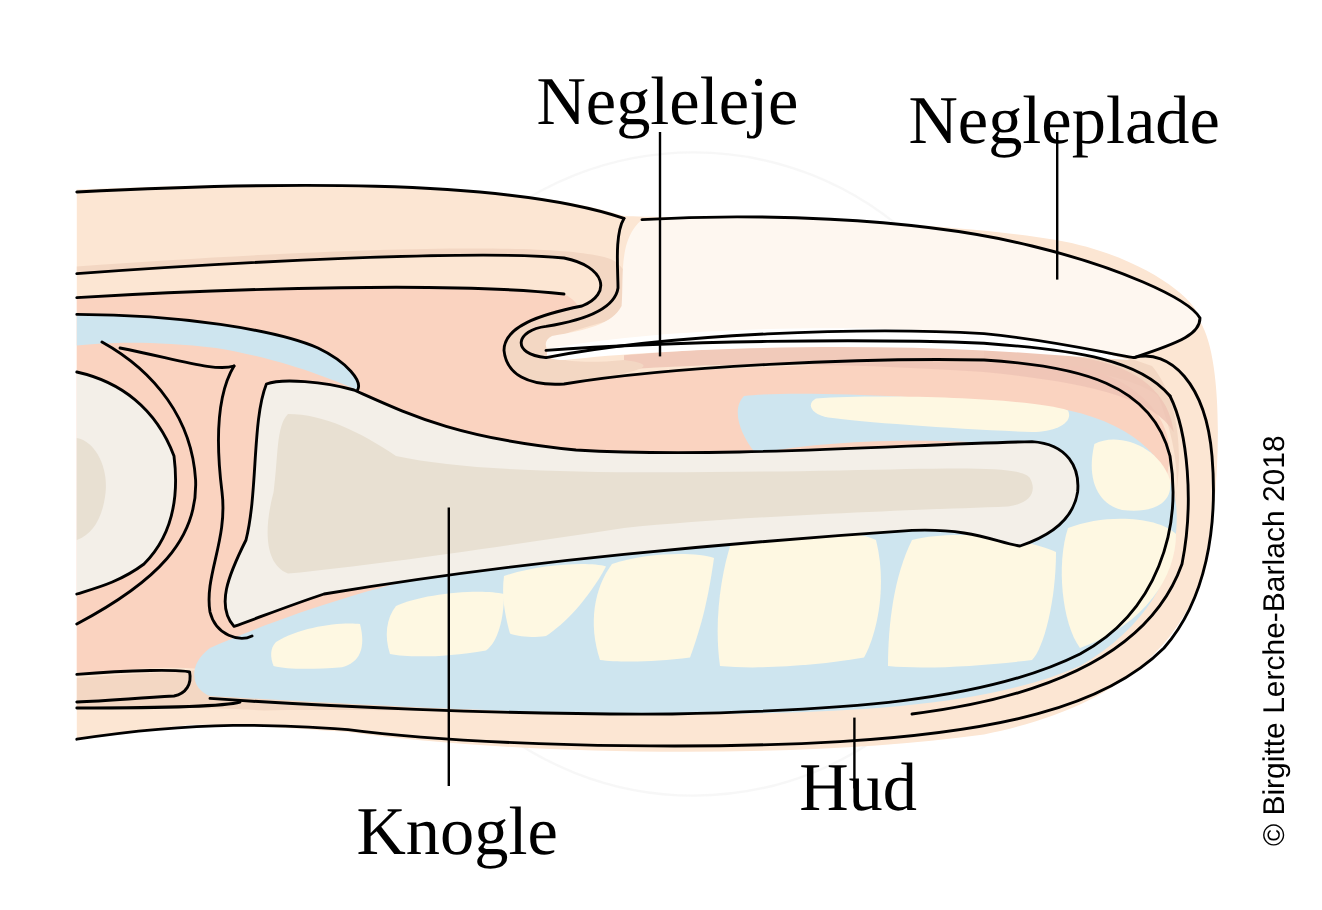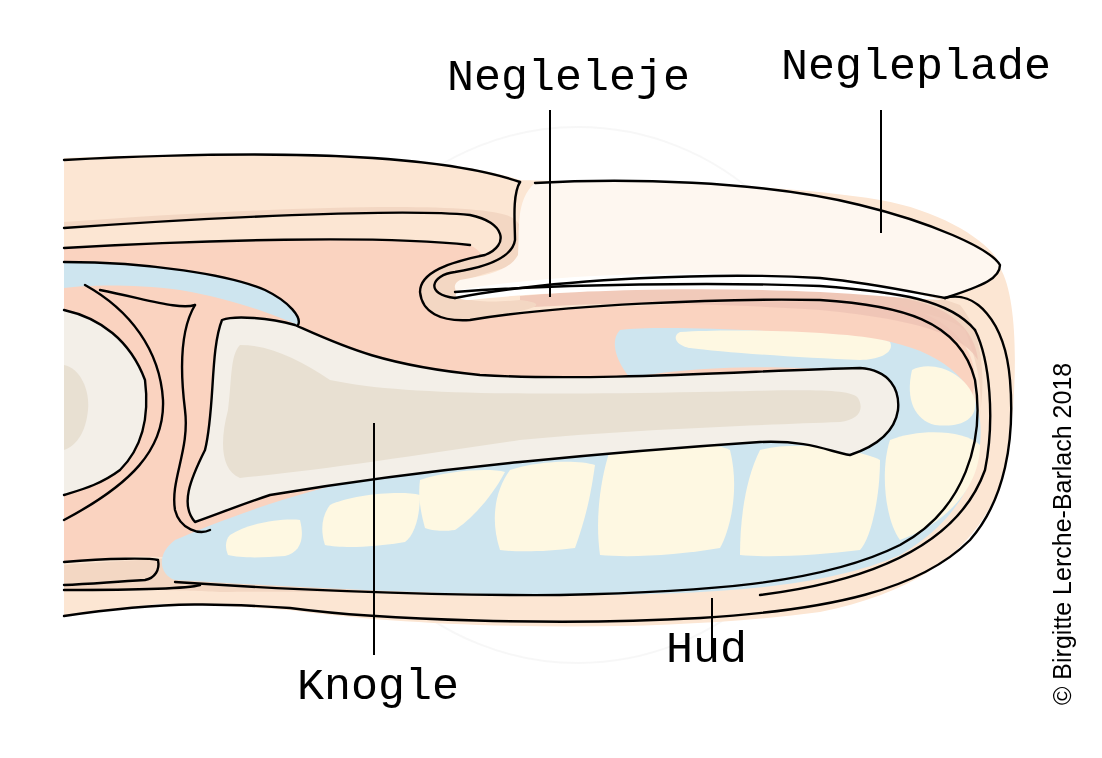--- a/index.html
+++ b/index.html
@@ -1,20 +1,20 @@
 <!DOCTYPE html>
 <html><head>
   <meta charset="utf-8">
   <style>
     html, body { margin: 0; padding: 0; background: #ffffff; }
     body { width: 1102px; height: 758px; position: relative; overflow: hidden;
            font-family: "Liberation Sans", sans-serif; }
     #diagram { position: absolute; left: 0; top: 0; }
-    .label { position: absolute; color: #000; font-family: Liberation Mono, monospace;
-             font-size: 45px; line-height: 1; white-space: nowrap; }
+    .label { position: absolute; color: #000; font-family: Liberation Serif, serif;
+             font-size: 57px; line-height: 1; white-space: nowrap; }
     .copyright { position: absolute; font-family: "Liberation Sans", sans-serif;
                  font-size: 25px; color: #000; white-space: nowrap;
                  transform-origin: left top; transform: rotate(-90deg); }
     .ol { stroke: #000; stroke-width: 2.4; fill: none; stroke-linejoin: round; stroke-linecap: round; }
   </style>
 </head>
 <body>
 
 <svg id="diagram" width="1102" height="758" viewBox="0 0 1102 758" xmlns="http://www.w3.org/2000/svg">
 
@@ -130,17 +130,17 @@
 
   <g>
     <line x1="550" y1="110" x2="550" y2="297" stroke="#000" stroke-width="2"></line>
     <line x1="881" y1="110" x2="881" y2="233" stroke="#000" stroke-width="2"></line>
     <line x1="374" y1="423" x2="374" y2="655" stroke="#000" stroke-width="2"></line>
     <line x1="712" y1="598" x2="712" y2="657" stroke="#000" stroke-width="2"></line>
   </g>
 </svg>
 
 <div class="label" style="left:447px; top:56px;">Negleleje</div>
-<div class="label" style="left:757px; top:45px;margin-left:24px;">Negleplade</div>
+<div class="label" style="left:757px; top:72px;">Negleplade</div>
 <div class="label" style="left:297px; top:665px;text-align:center;">Knogle</div>
 <div class="label" style="left:666px; top:628px;">Hud</div>
 
 <div class="copyright" style="left:1048px; top:705px;">© Birgitte Lerche-Barlach 2018</div>
 
 </body></html>

